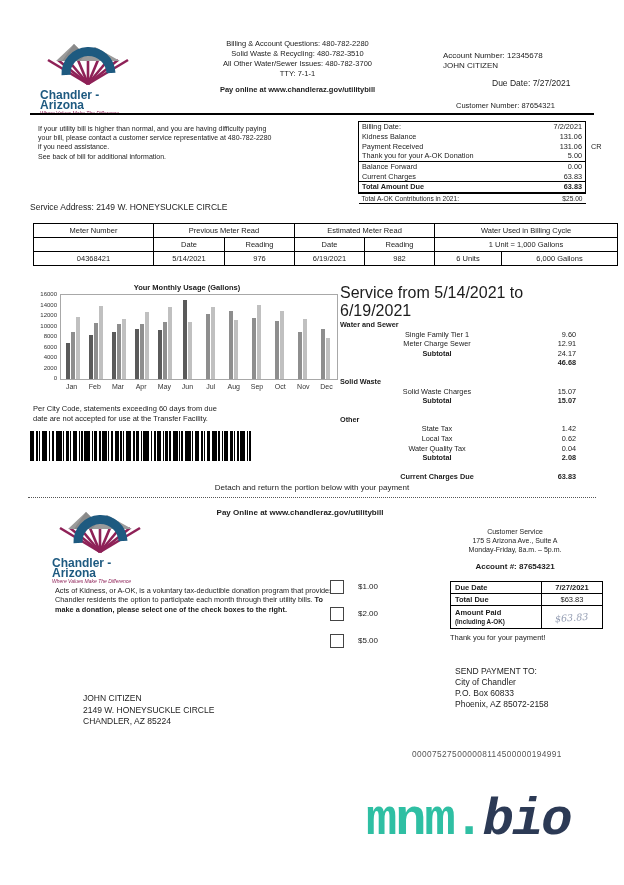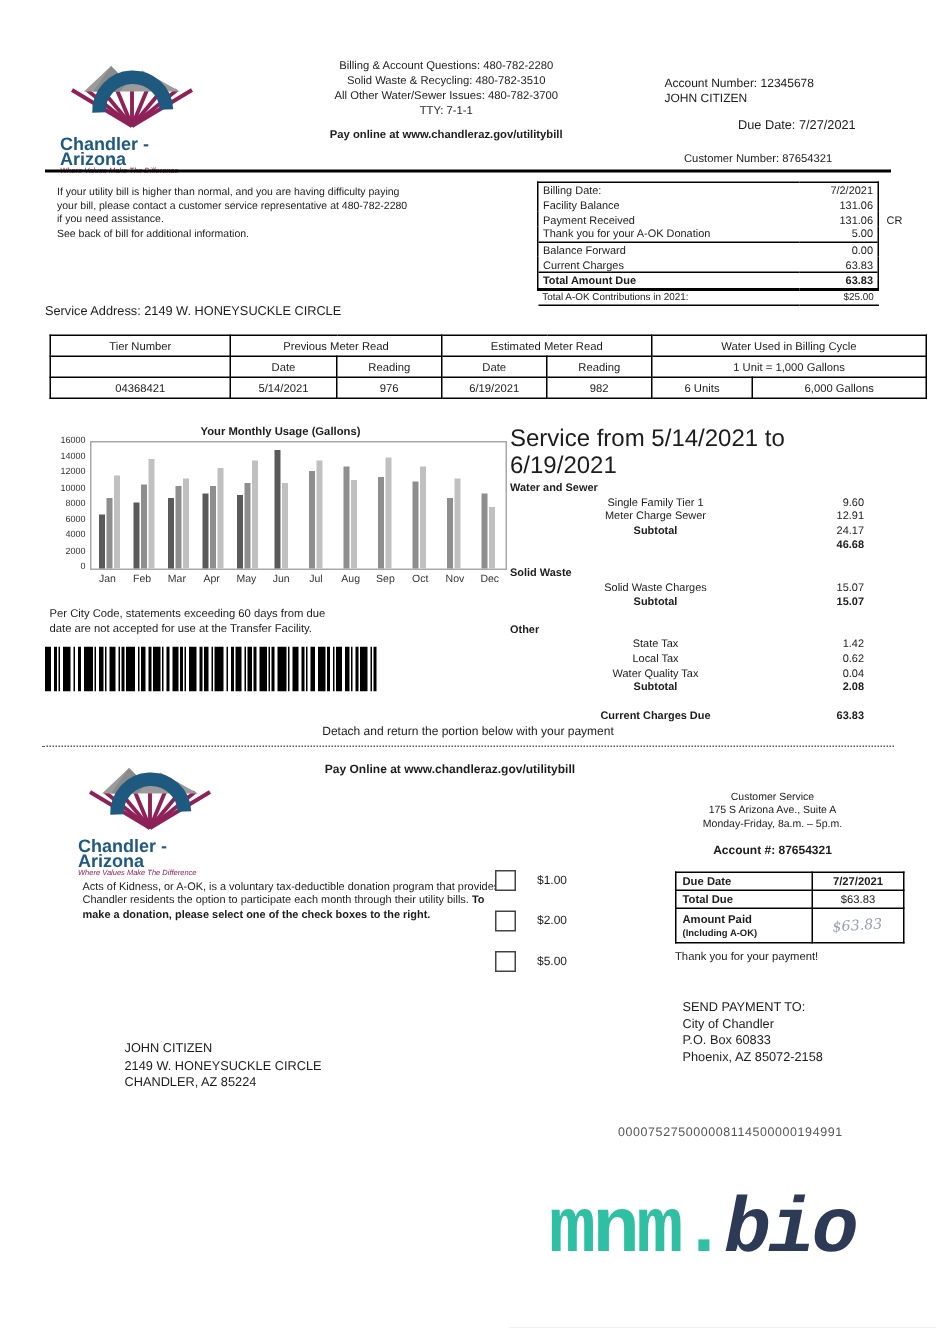--- a/index.html
+++ b/index.html
@@ -131,21 +131,21 @@
     </div>
 
   <table class="bsum abs" style="left:358px;top:121px;">
     <tbody id="bsum-body">
         <tr class="rt ">
           <td class="bl">Billing Date:</td>
           <td class="bv">7/2/2021</td>
           <td class="bs"></td>
         </tr>
         <tr class="">
-          <td class="bl">Facility Balance</td>
+          <td class="bl">Kidness Balance</td>
           <td class="bv">131.06</td>
           <td class="bs"></td>
         </tr>
         <tr class="">
           <td class="bl">Payment Received</td>
           <td class="bv">131.06</td>
           <td class="bs">CR</td>
         </tr>
         <tr class="">
           <td class="bl">Thank you for your A-OK Donation</td>
@@ -173,21 +173,21 @@
           <td class="bs"></td>
         </tr>
       </tbody>
   </table>
 
   <div class="abs t85" style="left:30px;top:202px;">Service Address: 2149 W. HONEYSUCKLE CIRCLE</div>
 
   <table class="meter abs" style="left:33px;top:223px;">
     <tbody>
       <tr>
-        <td style="width:115px;" rowspan="1">Tier Number</td>
+        <td style="width:115px;" rowspan="1">Meter Number</td>
         <td colspan="2" style="width:131px;">Previous Meter Read</td>
         <td colspan="2" style="width:130px;">Estimated Meter Read</td>
         <td colspan="2" style="width:178px;">Water Used in Billing Cycle</td>
       </tr>
       <tr>
         <td></td>
         <td style="width:66px;">Date</td>
         <td style="width:65px;">Reading</td>
         <td style="width:65px;">Date</td>
         <td style="width:65px;">Reading</td>

